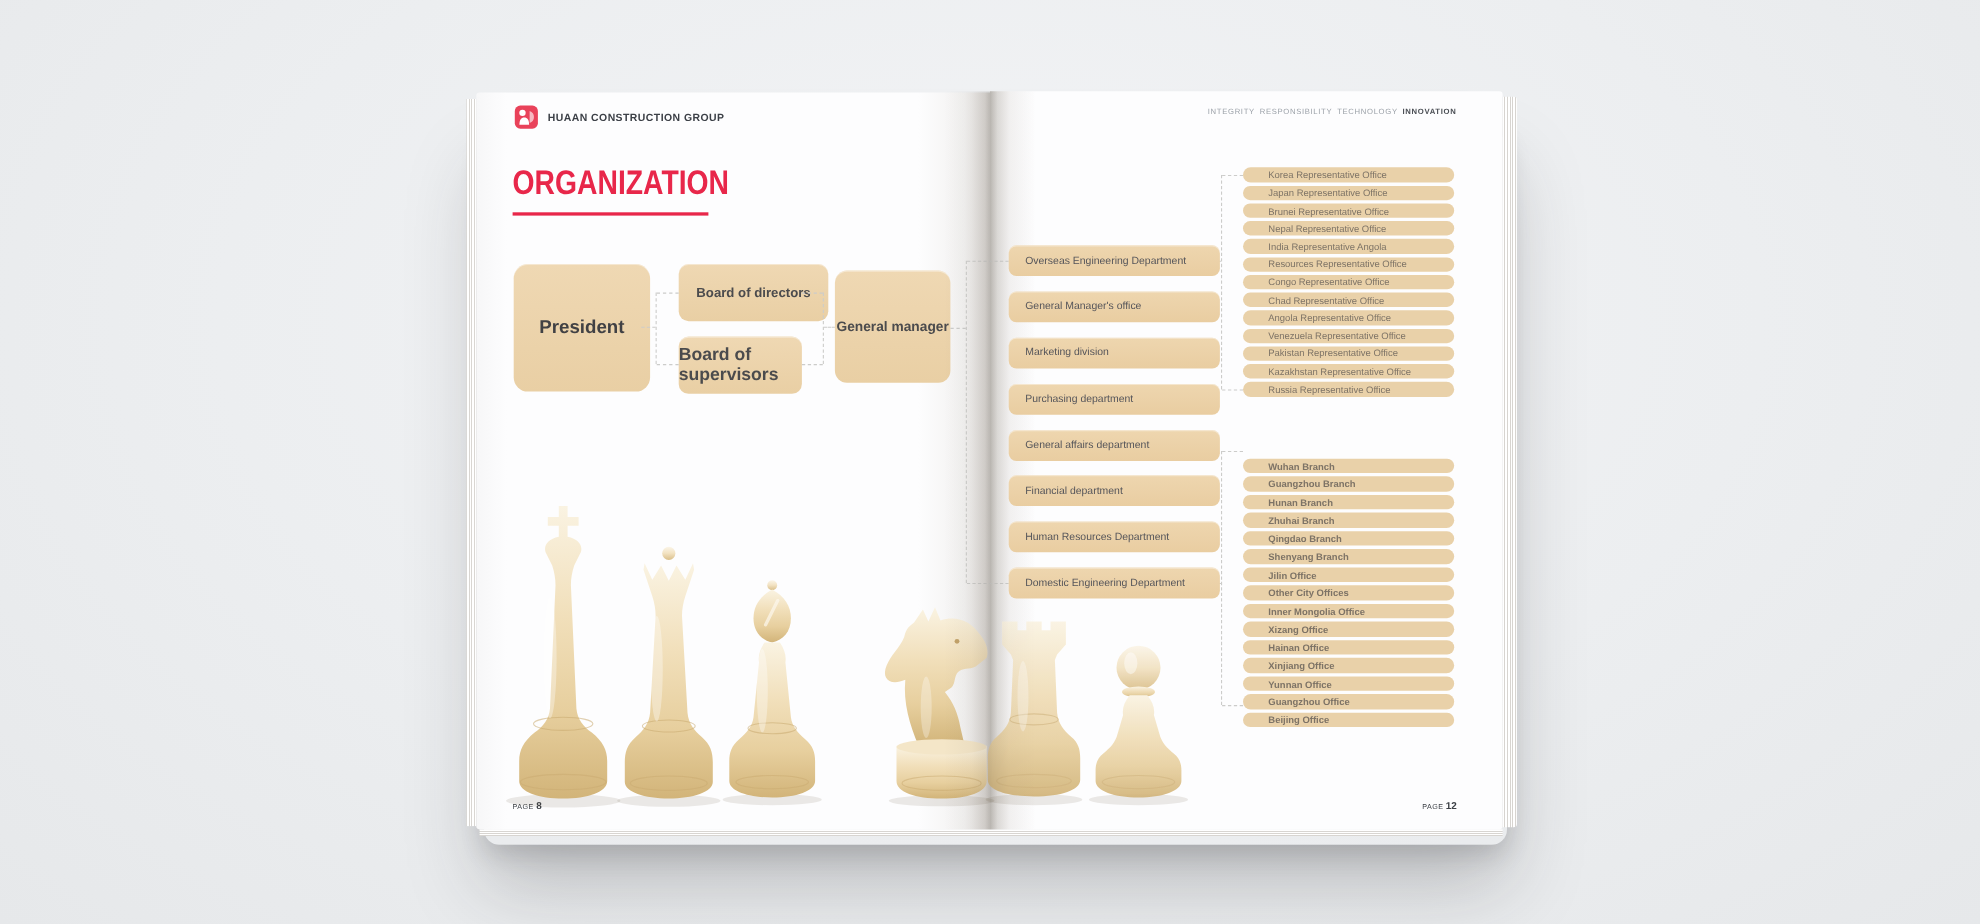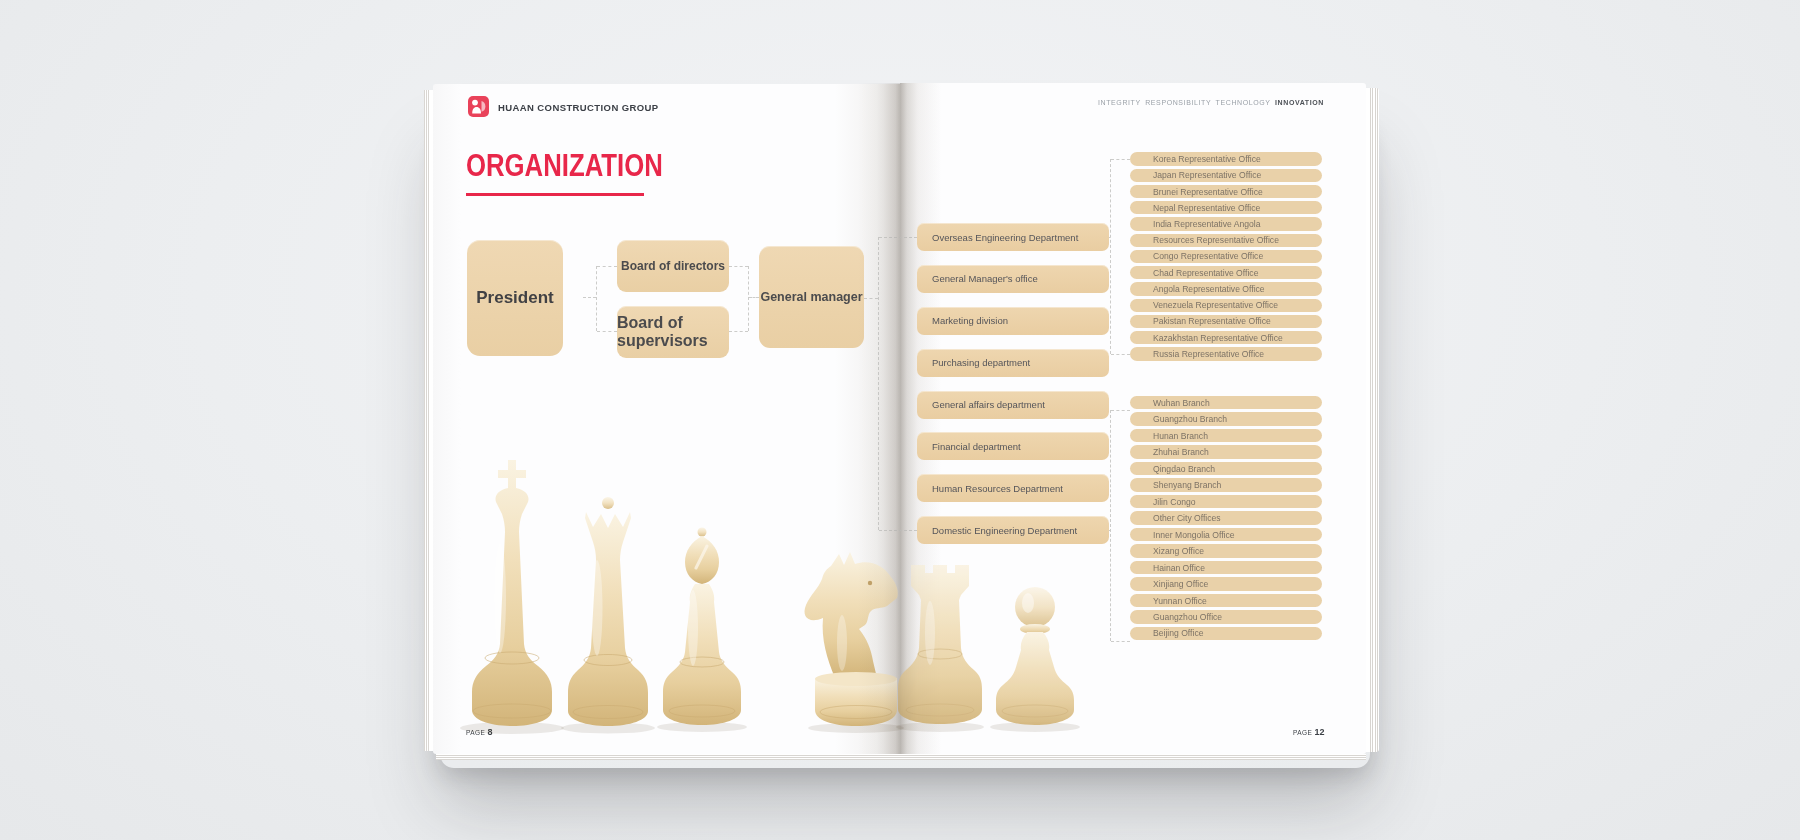--- a/index.html
+++ b/index.html
@@ -37,39 +37,39 @@
 
   
   #page-title{left:466px;top:148px;font-size:31px;font-weight:800;color:#e8274a;
               letter-spacing:0px;transform:scaleX(.83);transform-origin:left center;white-space:nowrap;}
   #title-underline{left:466px;top:193px;width:178px;height:3px;background:#e8274a;}
 
   
   .tanbox{background:linear-gradient(180deg,#efd8b3 0%,#e9cfa4 100%);
           box-shadow:inset 0 1px 0 rgba(255,255,255,.4);
           display:flex;align-items:center;color:#4b4b4d;}
-  #box-president{left:467px;top:240px;width:96px;height:116px;border-radius:13px;
+  #box-president{left:467px;top:240px;width:124px;height:116px;border-radius:13px;
                  justify-content:center;font-size:17px;font-weight:bold;color:#414144;}
-  #box-directors{left:617px;top:240px;width:112px;height:52px;border-radius:9px;
+  #box-directors{left:617px;top:240px;width:136px;height:52px;border-radius:9px;
                  justify-content:center;font-size:12px;font-weight:bold;}
   #box-supervisors{left:617px;top:306px;width:112px;height:52px;border-radius:9px;
                  justify-content:center;font-size:16px;font-weight:bold;}
   #box-gm{left:759px;top:246px;width:105px;height:102px;border-radius:11px;
           justify-content:center;font-size:12.5px;font-weight:bold;}
 
   #dept-col{left:917px;top:223px;width:176px;z-index:7;}
   .dept-box{position:relative;width:192px;height:28px;margin-bottom:13.9px;border-radius:7px;
             background:linear-gradient(180deg,#eed6af 0%,#e9cda1 100%);
             box-shadow:inset 0 1px 0 rgba(255,255,255,.4);
             display:flex;align-items:center;padding-left:15px;box-sizing:border-box;
             font-size:9.5px;color:#55555a;}
 
   .pill-col{left:1130px;width:192px;z-index:7;}
   #offices-col{top:152.4px;}
-  #branches-col{top:396px;}
+  #branches-col{top:417px;font-weight:bold;}
   .pill{position:relative;width:192px;height:13.4px;border-radius:7px;background:#e9d1a9;
         display:flex;align-items:center;padding-left:23px;box-sizing:border-box;
         font-size:8.6px;color:#7d7366;}
   #offices-col .pill{margin-bottom:2.85px;}
   #branches-col .pill{margin-bottom:3.1px;}
 
   
   .dash-h{height:0;border-top:1px dashed #ccccca;z-index:5;}
   .dash-v{width:0;border-left:1px dashed #ccccca;z-index:5;}
 
@@ -271,21 +271,21 @@
     <div class="pill">Russia Representative Office</div>
   </div>
 
   <div class="abs pill-col" id="branches-col">
     <div class="pill">Wuhan Branch</div>
     <div class="pill">Guangzhou Branch</div>
     <div class="pill">Hunan Branch</div>
     <div class="pill">Zhuhai Branch</div>
     <div class="pill">Qingdao Branch</div>
     <div class="pill">Shenyang Branch</div>
-    <div class="pill">Jilin Congo</div>
+    <div class="pill">Jilin Office</div>
     <div class="pill">Other City Offices</div>
     <div class="pill">Inner Mongolia Office</div>
     <div class="pill">Xizang Office</div>
     <div class="pill">Hainan Office</div>
     <div class="pill">Xinjiang Office</div>
     <div class="pill">Yunnan Office</div>
     <div class="pill">Guangzhou Office</div>
     <div class="pill">Beijing Office</div>
   </div>
 

